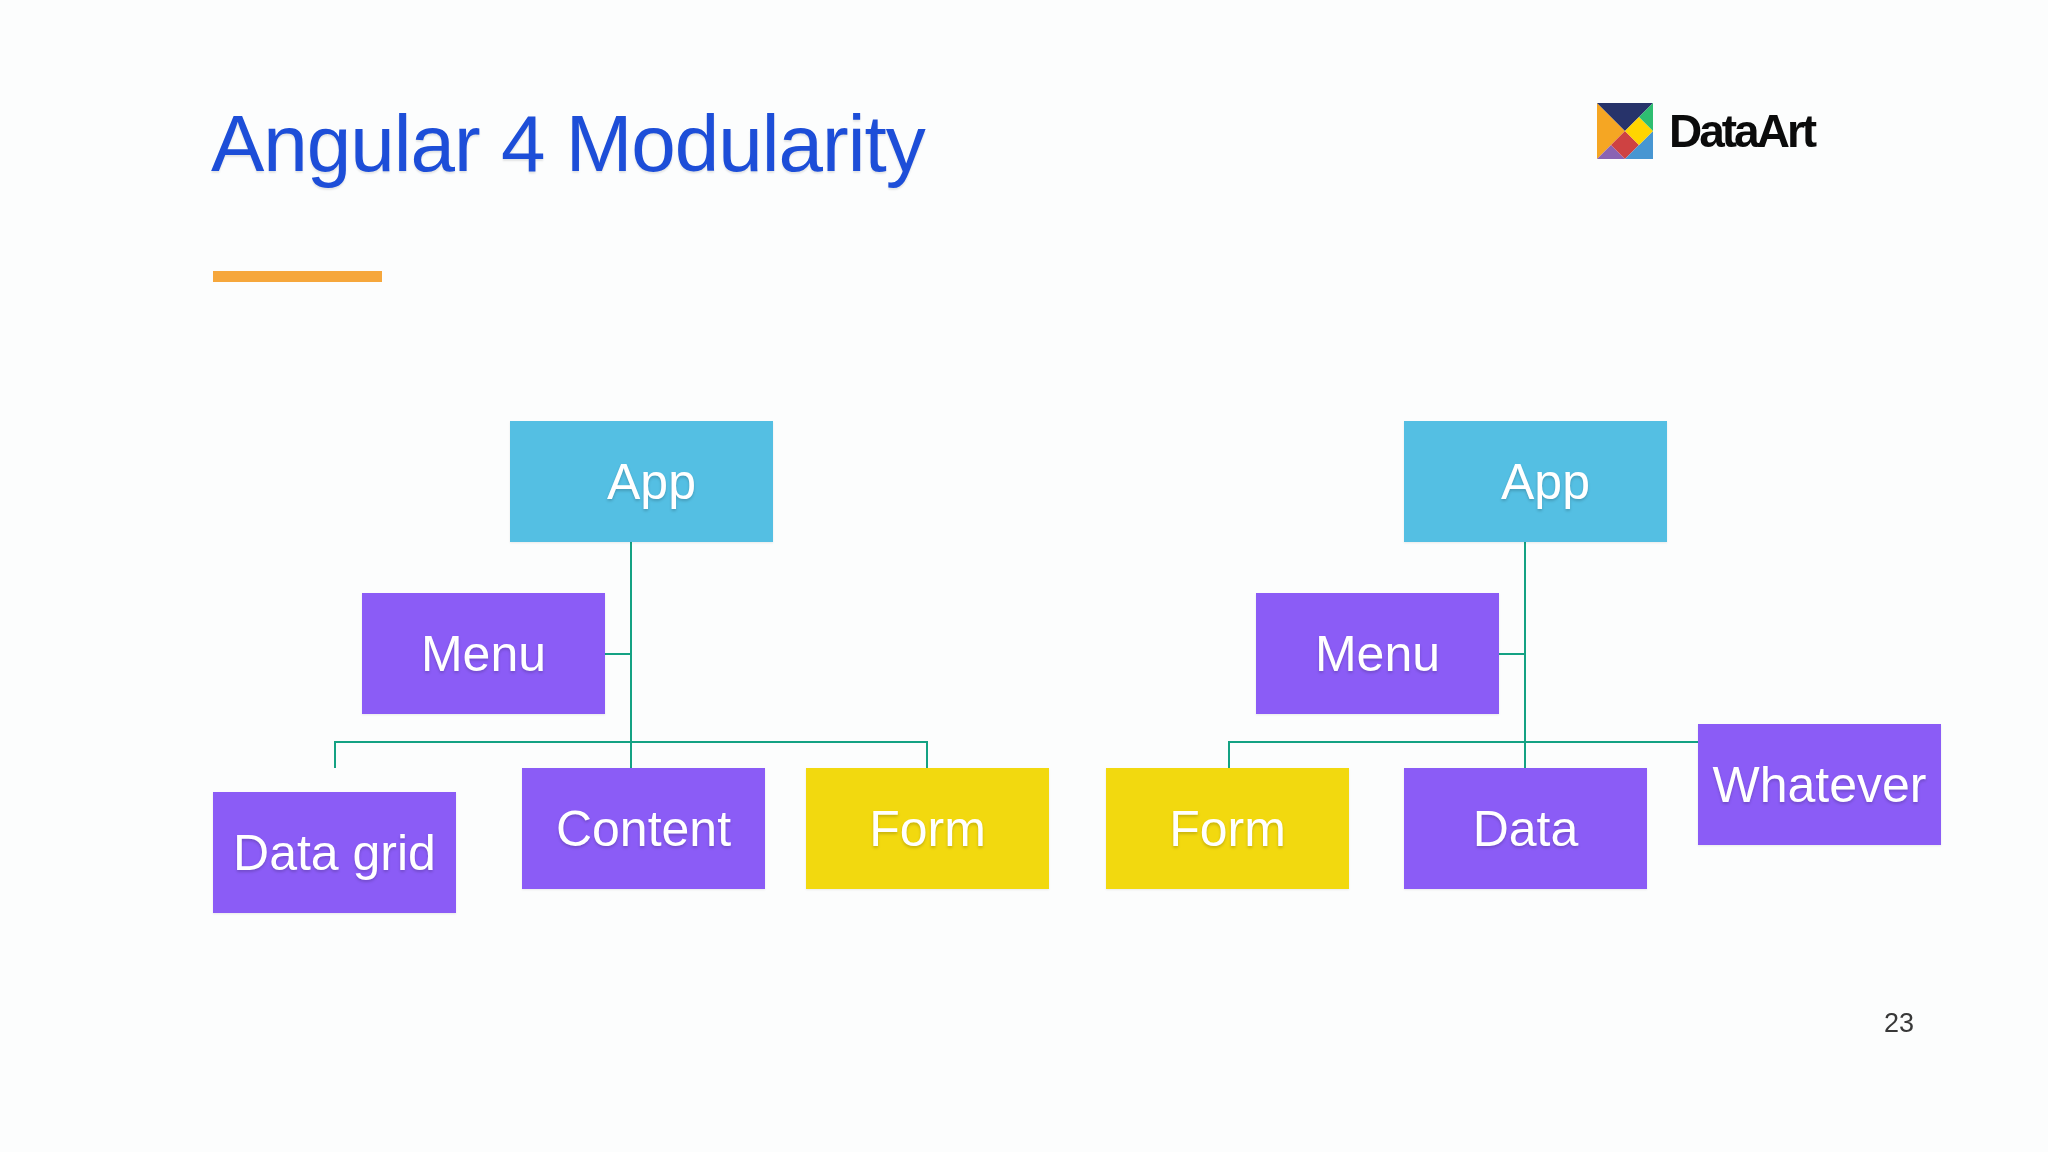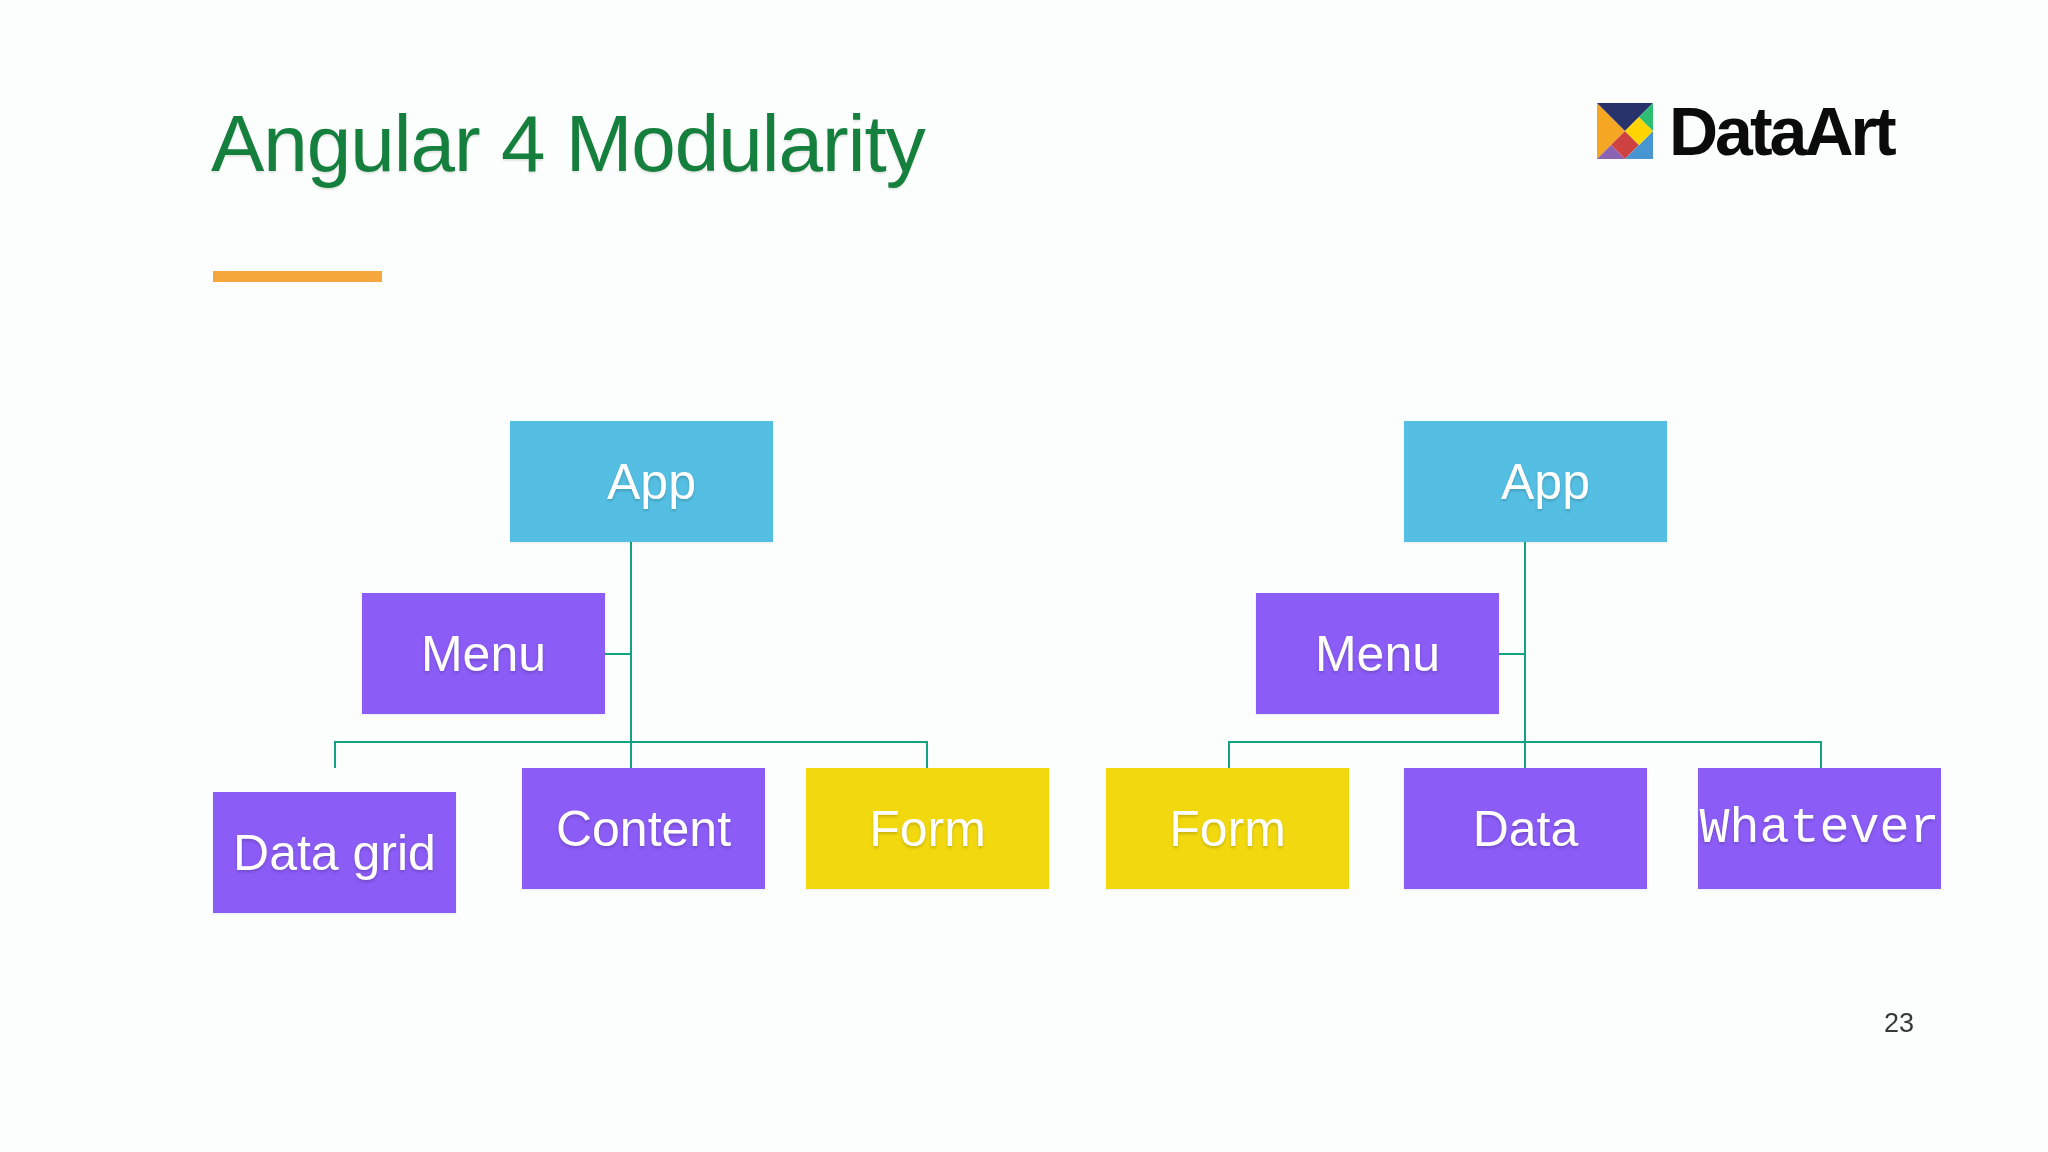--- a/index.html
+++ b/index.html
@@ -3,36 +3,36 @@
 <meta charset="utf-8">
 <style>
   html,body{margin:0;padding:0;background:#ffffff;}
   #slide{
     position:relative;width:2048px;height:1152px;overflow:hidden;
     background:#fcfdfd;
     font-family:"Liberation Sans", sans-serif;
   }
   .slide-title{
     position:absolute;left:211px;top:96px;
-    font-size:80px;line-height:96px;font-weight:400;color:#15803d;
+    font-size:80px;line-height:96px;font-weight:400;color:#1d4ed8;
     letter-spacing:-1px;
     text-shadow:0 2px 2px rgba(0,0,0,0.10);
     white-space:nowrap;
   }
   .accent-bar{
     position:absolute;left:213px;top:271px;width:169px;height:11px;
     background:#f6a73c;
   }
   .logo{
     position:absolute;left:1597px;top:102px;height:58px;
     display:flex;align-items:center;gap:16px;
   }
   .logo svg{display:block;}
   .logo-word{
-    font-size:68px;font-weight:700;color:#0b0b0b;
+    font-size:46px;font-weight:700;color:#0b0b0b;
     letter-spacing:-3px;line-height:58px;white-space:nowrap;
   }
   .node{
     position:absolute;width:243px;height:121px;
     display:flex;align-items:center;justify-content:center;
     color:#ffffff;font-size:50px;line-height:1;
     text-shadow:0 2px 3px rgba(0,0,0,0.18);
     box-shadow:0 1px 2px rgba(0,0,0,0.08);
     white-space:nowrap;
   }
@@ -104,20 +104,20 @@
     </div>
     <div class="node node-module" style="left:1256px;top:593px;">
       <span>Menu</span>
     </div>
     <div class="node node-lazy" style="left:1106px;top:768px;">
       <span>Form</span>
     </div>
     <div class="node node-module" style="left:1404px;top:768px;">
       <span>Data</span>
     </div>
-    <div class="node node-module" style="left:1698px;top:768px;font-family:Liberation Mono, monospace;">
+    <div class="node node-module" style="left:1698px;top:724px;">
       <span>Whatever</span>
     </div>
   </div>
 
   <div class="page-number">23</div>
 
 </div>
 
 </body></html>

